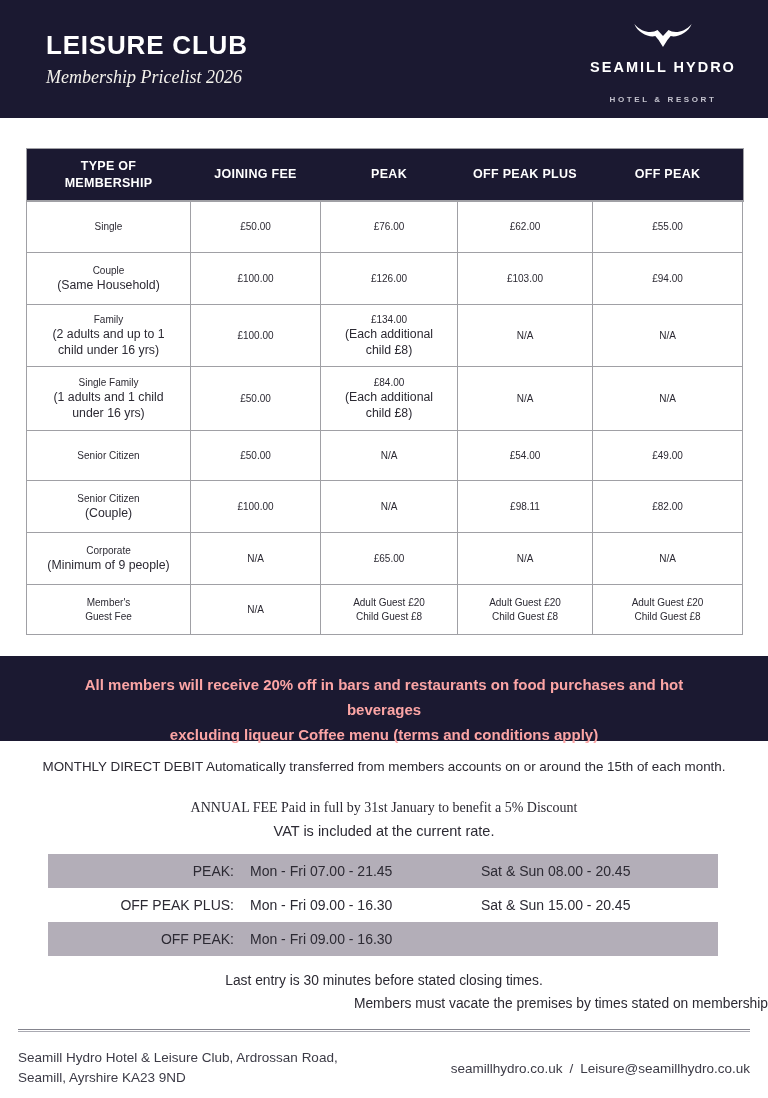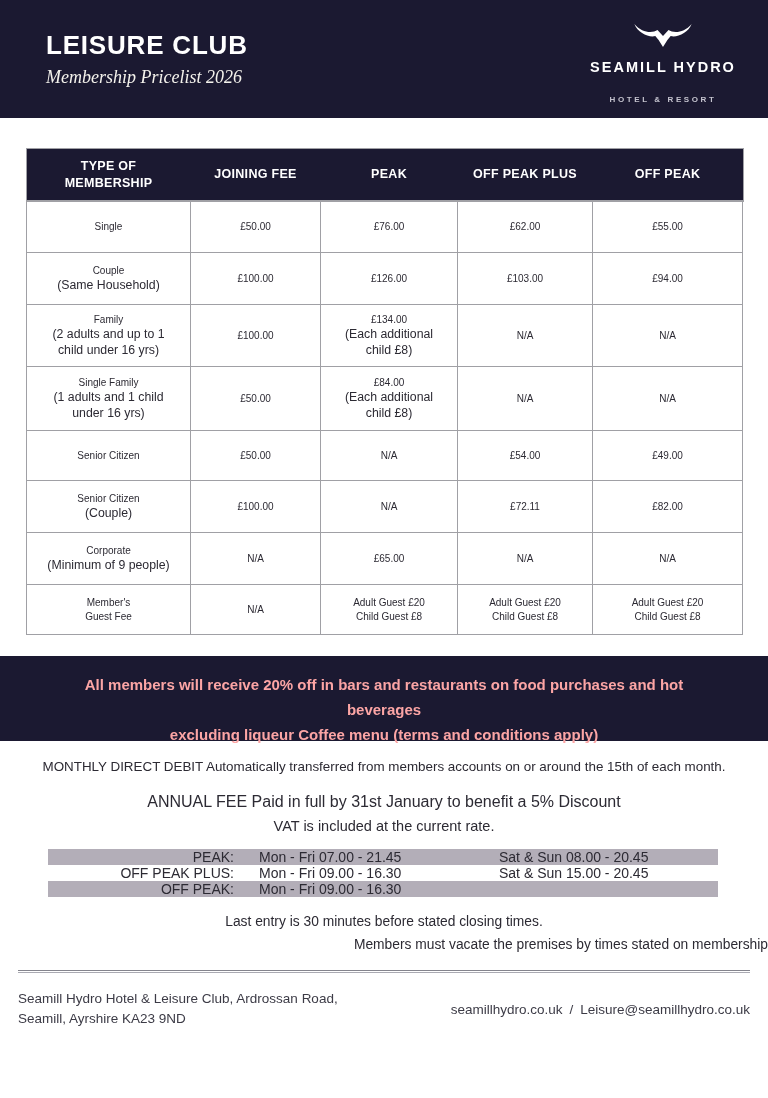--- a/index.html
+++ b/index.html
@@ -52,28 +52,28 @@
   
   .banner {
     margin-top: 21px; background: #1b1931; color: #fca5a5;
     font-size: 15px; font-weight: bold; text-align: center;
     line-height: 1.65; padding: 17px 60px; white-space: pre-line;
     height: 85px;
   }
 
   
   .info-dd  { margin-top: 18px; text-align: center; font-size: 13.4px; white-space: nowrap; }
-  .info-annual { margin-top: 19px; text-align: center; font-size: 16px; }
+  .info-annual { margin-top: 26px; text-align: center; font-size: 14px; font-family: Liberation Serif, serif; }
   .info-vat { margin-top: 7px; text-align: center; font-size: 14.5px; }
 
   
   .schedule { margin: 15px 50px 0 48px; }
   .sched-row {
     display: grid; grid-template-columns: 186px 215px 1fr;
-    column-gap: 25px; align-items: center; height: 16px;
+    column-gap: 16px; align-items: center; height: 34px;
     font-size: 14px;
   }
   .sched-row.shaded { background: #b3aeb8; }
   .sched-label { text-align: right; }
   .sched-weekday, .sched-weekend { text-align: left; }
 
   
   .note1 { margin-top: 17px; text-align: center; font-size: 13.8px; }
   .note2 { margin-top: 8px;  text-align: right; font-size: 13.8px; }
 
@@ -166,21 +166,21 @@
         <td><div class="cell-main">Senior Citizen</div></td>
         <td><div class="cell-main">£50.00</div></td>
         <td><div class="cell-main">N/A</div></td>
         <td><div class="cell-main">£54.00</div></td>
         <td><div class="cell-main">£49.00</div></td>
       </tr>
       <tr class="h52">
         <td><div class="cell-main">Senior Citizen</div><div class="cell-note">(Couple)</div></td>
         <td><div class="cell-main">£100.00</div></td>
         <td><div class="cell-main">N/A</div></td>
-        <td><div class="cell-main">£72.11</div></td>
+        <td><div class="cell-main">£98.11</div></td>
         <td><div class="cell-main">£82.00</div></td>
       </tr>
       <tr class="h52">
         <td><div class="cell-main">Corporate</div><div class="cell-note">(Minimum of 9 people)</div></td>
         <td><div class="cell-main">N/A</div></td>
         <td><div class="cell-main">£65.00</div></td>
         <td><div class="cell-main">N/A</div></td>
         <td><div class="cell-main">N/A</div></td>
       </tr>
       <tr class="h50">

